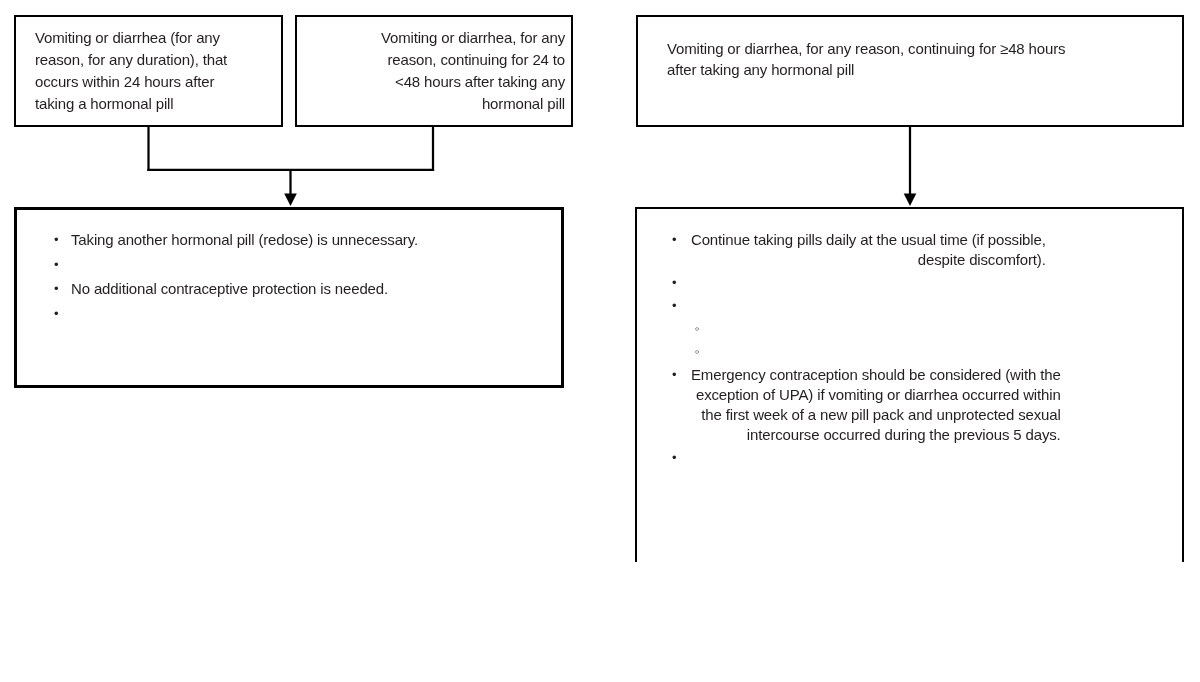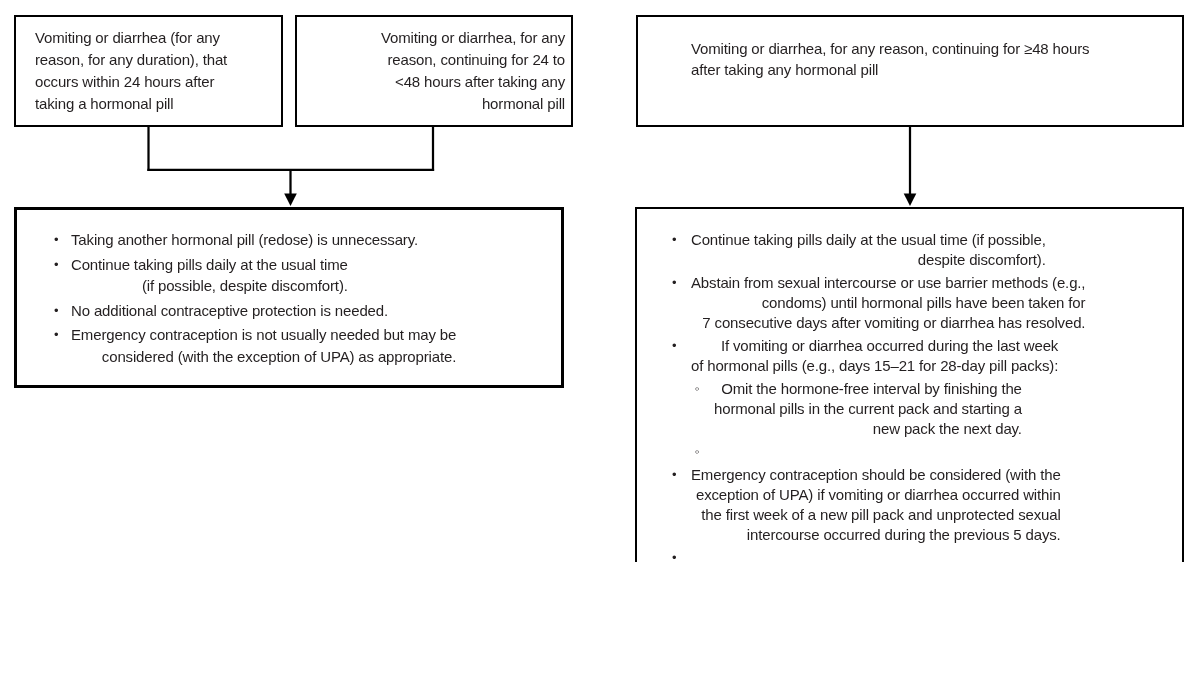--- a/index.html
+++ b/index.html
@@ -14,21 +14,21 @@
   }
   
   #box-cond-1{left:14px;top:15px;width:269px;height:112px;}
   #box-cond-2{left:295px;top:15px;width:278px;height:112px;}
   #box-cond-3{left:636px;top:15px;width:548px;height:112px;}
   .cond-text{
     white-space:pre-line;font-size:15px;line-height:22px;letter-spacing:-0.15px;
   }
   #box-cond-1 .cond-text{padding:10px 6px 0 19px;}
   #box-cond-2 .cond-text{padding:10px 6px 0 20px;text-align:right;}
-  #box-cond-3 .cond-text{padding:21px 14px 0 29px;line-height:21px;margin-left:24px;}
+  #box-cond-3 .cond-text{padding:21px 14px 0 29px;line-height:21px;}
   
   #box-out-left{left:14px;top:207px;width:550px;height:181px;border-width:3px;}
   #box-out-right{left:635px;top:207px;width:549px;height:459px;}
   .content{box-sizing:border-box;}
   #box-out-left .content{
     padding:19px 8px 0 37px;font-size:15px;line-height:21.5px;letter-spacing:-0.15px;
   }
   #box-out-right .content{
     padding:21px 8px 0 35px;font-size:15px;line-height:20px;letter-spacing:-0.15px;
   }
@@ -78,59 +78,47 @@
   </div>
 
   <div class="box" id="box-out-left">
     <div class="content">
       <div class="li">
         <span class="mk">•</span>
         <span class="txt">Taking another hormonal pill (redose) is unnecessary.</span>
       </div>
       <div class="li">
         <span class="mk">•</span>
-        <span class="txt">Continue taking pills daily at the usual time
-(if possible, despite discomfort).</span>
       </div>
       <div class="li">
         <span class="mk">•</span>
         <span class="txt">No additional contraceptive protection is needed.</span>
       </div>
       <div class="li">
         <span class="mk">•</span>
-        <span class="txt">Emergency contraception is not usually needed but may be
-considered (with the exception of UPA) as appropriate.</span>
       </div>
     </div>
   </div>
 
   <div class="box" id="box-out-right">
     <div class="content">
       <div class="li">
         <span class="mk">•</span>
         <span class="txt">Continue taking pills daily at the usual time (if possible,
 despite discomfort).</span>
       </div>
       <div class="li">
         <span class="mk">•</span>
-        <span class="txt">Abstain from sexual intercourse or use barrier methods (e.g.,
-condoms) until hormonal pills have been taken for
-7 consecutive days after vomiting or diarrhea has resolved.</span>
       </div>
       <div class="li">
         <span class="mk">•</span>
-        <span class="txt">If vomiting or diarrhea occurred during the last week
-of hormonal pills (e.g., days 15–21 for 28-day pill packs):</span>
       </div>
       <div class="sublist">
         <div class="li">
           <span class="mk">◦</span>
-          <span class="txt">Omit the hormone-free interval by finishing the
-hormonal pills in the current pack and starting a
-new pack the next day.</span>
         </div>
         <div class="li">
           <span class="mk">◦</span>
         </div>
       </div>
       <div class="li">
         <span class="mk">•</span>
         <span class="txt">Emergency contraception should be considered (with the
 exception of UPA) if vomiting or diarrhea occurred within
 the first week of a new pill pack and unprotected sexual

